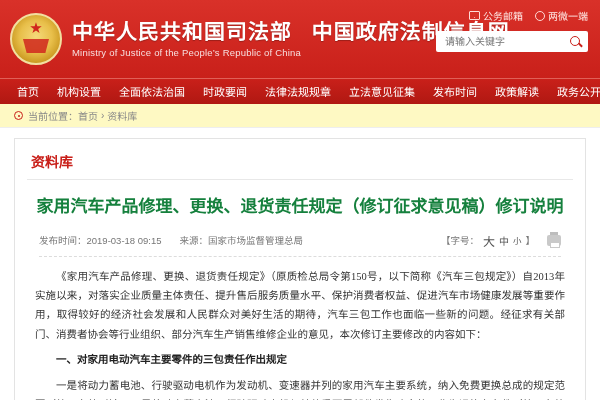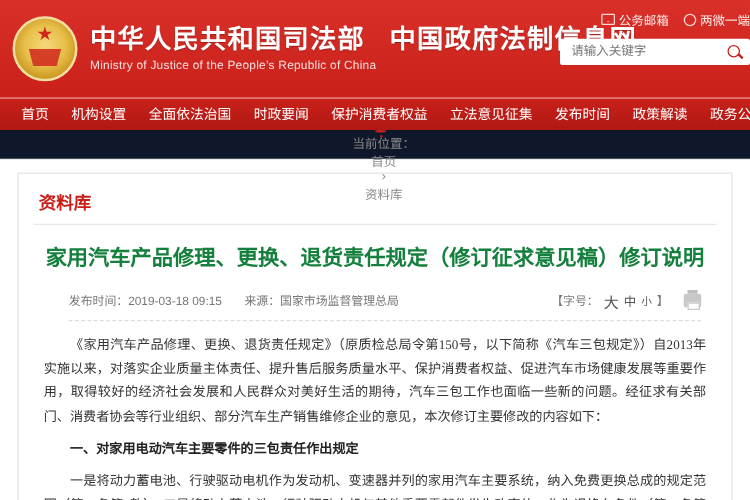--- a/index.html
+++ b/index.html
@@ -67,21 +67,21 @@
   }
   .title-en {
     font-size: 9.5px;
     color: #f7dede;
     margin-top: 3px;
     white-space: nowrap;
     letter-spacing: .2px;
   }
   .header-right {
     position: absolute;
-    right: 0;
+    right: 12px;
     top: 8px;
     width: 185px;
   }
   .hdr-links {
     display: flex;
     justify-content: flex-end;
     gap: 12px;
     font-size: 10px;
     color: #ffe9e6;
     margin-bottom: 8px;
@@ -165,23 +165,22 @@
   }
 
   
   .crumb {
     height: 24px;
     display: flex;
     align-items: center;
     padding-left: 14px;
     font-size: 10px;
     color: #888;
-    background: #0f172a;
+    background: #fef9c3;
     border-bottom: 1px solid #eeeeee;
-    flex-direction: column;
   }
   .crumb .home-dot {
     width: 9px; height: 9px;
     border: 1px solid #c9201a;
     border-radius: 50%;
     margin-right: 5px;
     position: relative;
   }
   .crumb .home-dot::after {
     content: "";
@@ -220,21 +219,21 @@
     padding: 14px 18px 0 18px;
   }
   .doc-title {
     font-size: 17px;
     font-weight: bold;
     color: #15803d;
     text-align: center;
     line-height: 1.5;
   }
   .doc-meta {
-    margin: 12px 6px 0 22px;
+    margin: 12px 6px 0 6px;
     border-bottom: 1px dashed #dcdcdc;
     padding-bottom: 7px;
     display: flex;
     align-items: center;
     font-size: 9.5px;
     color: #777;
   }
   .doc-meta .m-date { margin-right: 18px; }
   .doc-meta .m-src { flex: 1 1 auto; }
   .doc-meta .m-font { display: flex; align-items: center; gap: 4px; }
@@ -309,21 +308,21 @@
       <span class="search-btn"></span>
     </div>
   </div>
 </div>
 
 <div class="nav">
   <div class="nav-item">首页</div>
   <div class="nav-item">机构设置</div>
   <div class="nav-item">全面依法治国</div>
   <div class="nav-item">时政要闻</div>
-  <div class="nav-item">保护消费者权益</div>
+  <div class="nav-item">法律法规规章</div>
   <div class="nav-item">立法意见征集</div>
   <div class="nav-item">发布时间</div>
   <div class="nav-item">政策解读</div>
   <div class="nav-item">政务公开</div>
 
 </div>
 
 <div class="crumb">
   <span class="home-dot"></span>
   <span>当前位置：</span>

